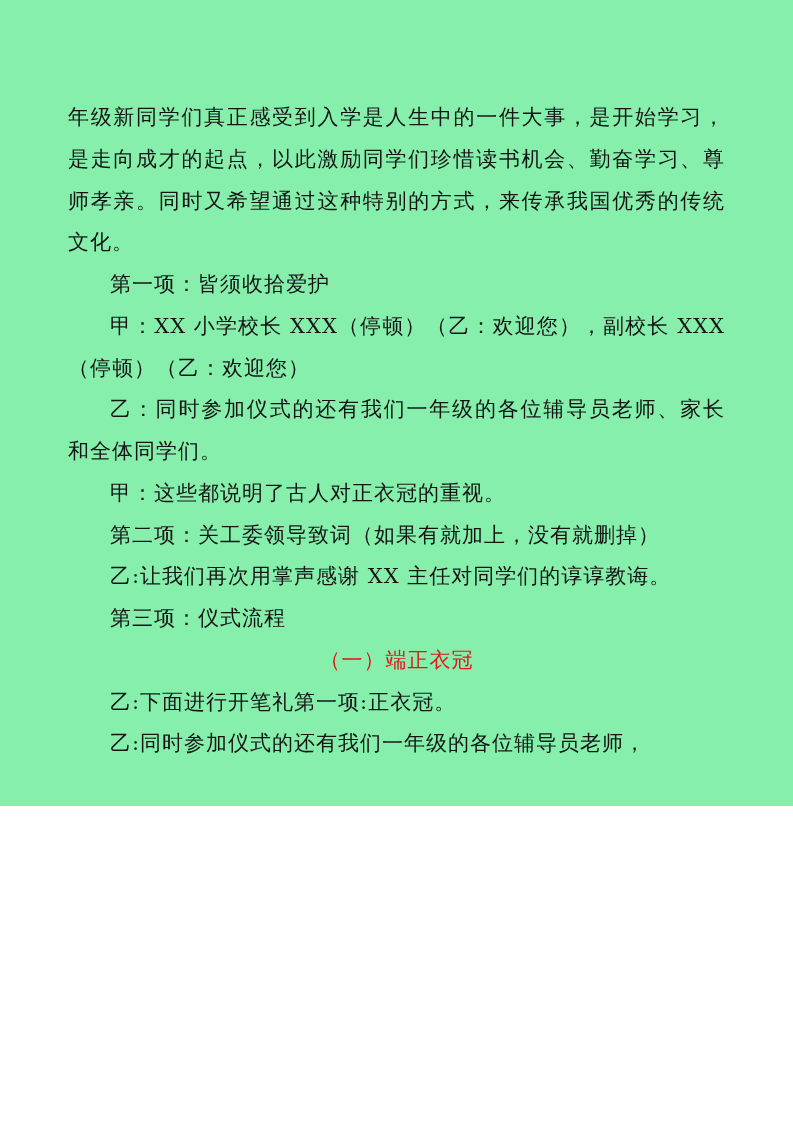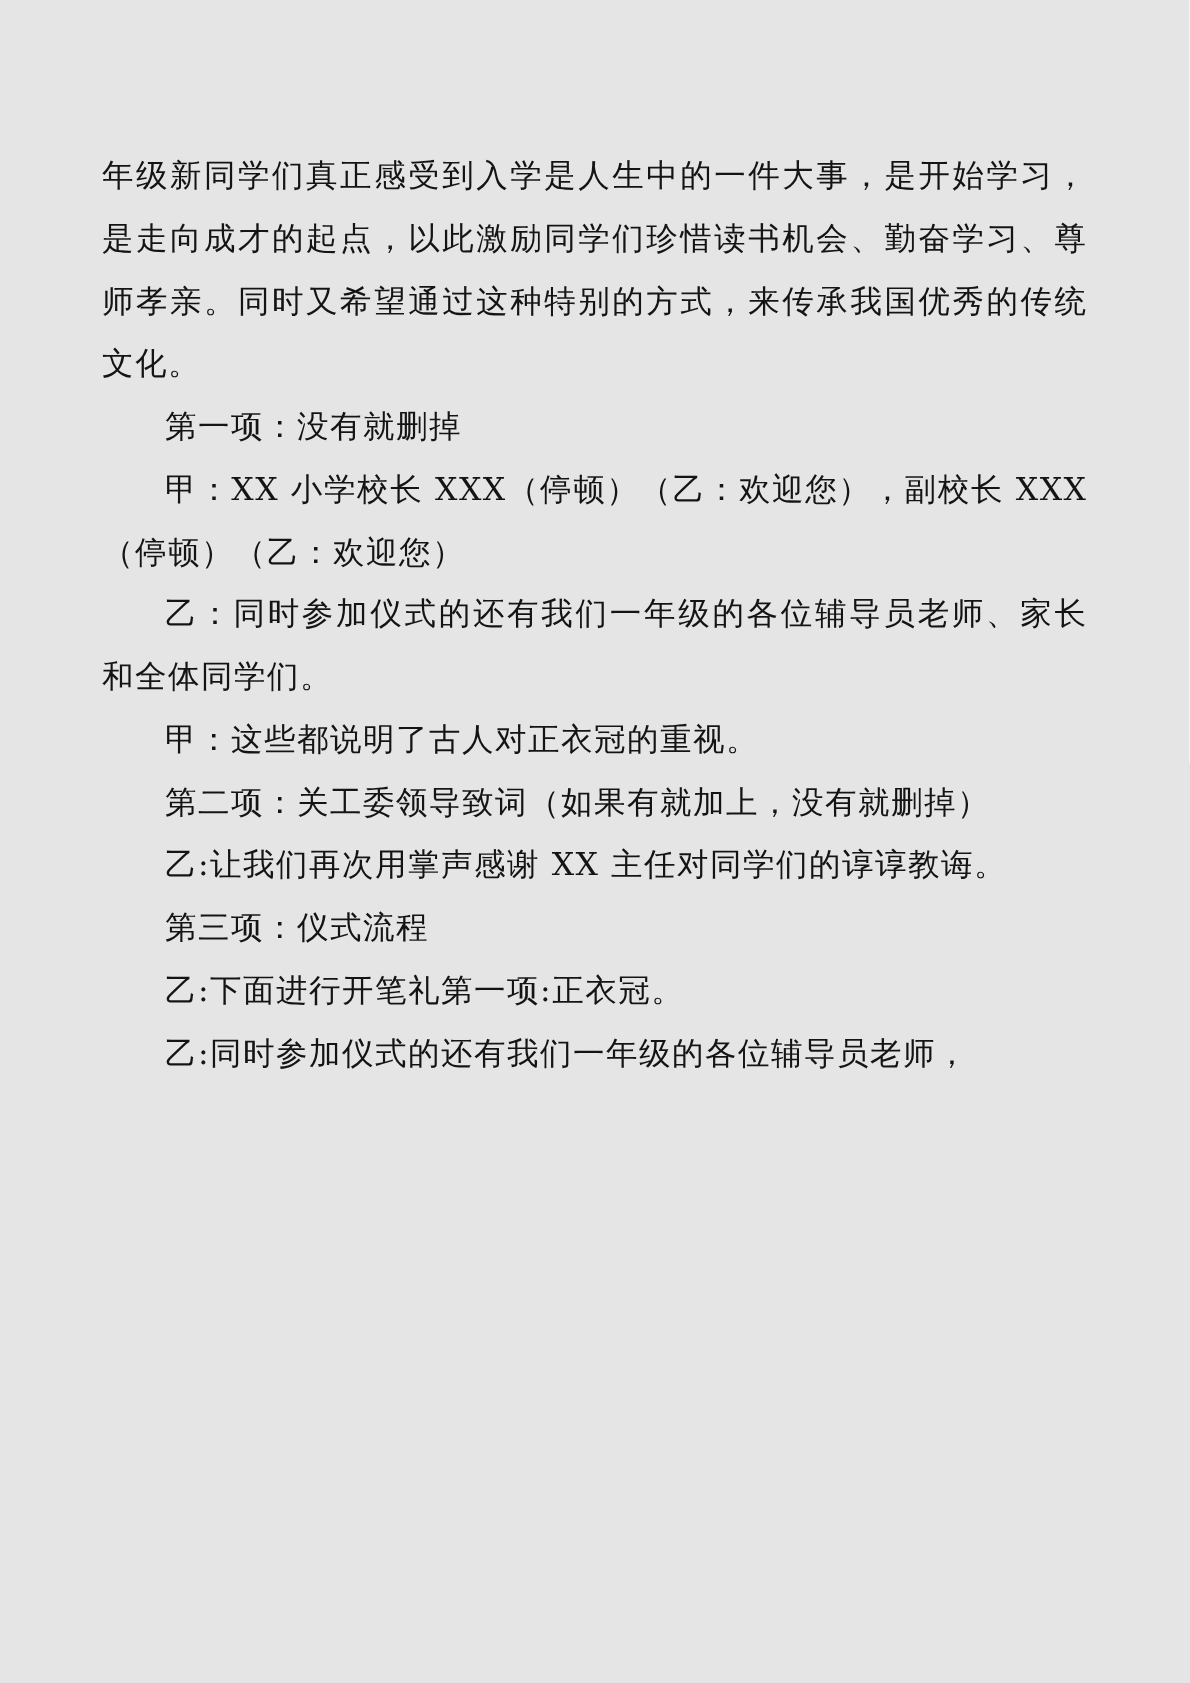--- a/index.html
+++ b/index.html
@@ -1,22 +1,22 @@
 <!DOCTYPE html>
 <html lang="zh"><head>
 <meta charset="utf-8">
 <style>
   * { margin: 0; padding: 0; box-sizing: border-box; }
   html, body { background: #ffffff; }
   .page {
     position: relative;
     width: 793px;
-    height: 1122px;
+    height: 806px;
     margin: 0 auto;
-    background: #e5e5e5;
+    background: #86efac;
     overflow: hidden;
     font-family: "DejaVu Serif", serif;
     color: #141414;
   }
   .content {
     padding: 97px 68px 0 68px;
     font-size: 21px;
     line-height: 41.75px;
     letter-spacing: 1px;
     text-align: justify;
@@ -29,23 +29,24 @@
     text-align: center;
     text-indent: 0;
   }
 </style>
 </head>
 <body>
 
 <div class="page">
   <div class="content">
     <p>年级新同学们真正感受到入学是人生中的一件大事，是开始学习，是走向成才的起点，以此激励同学们珍惜读书机会、勤奋学习、尊师孝亲。同时又希望通过这种特别的方式，来传承我国优秀的传统文化。</p>
-    <p class="indent">第一项：没有就删掉</p>
+    <p class="indent">第一项：皆须收拾爱护</p>
     <p class="indent">甲：XX 小学校长 XXX（停顿）（乙：欢迎您），副校长 XXX（停顿）（乙：欢迎您）</p>
     <p class="indent">乙：同时参加仪式的还有我们一年级的各位辅导员老师、家长和全体同学们。</p>
     <p class="indent">甲：这些都说明了古人对正衣冠的重视。</p>
     <p class="indent">第二项：关工委领导致词（如果有就加上，没有就删掉）</p>
     <p class="indent">乙:让我们再次用掌声感谢 XX 主任对同学们的谆谆教诲。</p>
     <p class="indent">第三项：仪式流程</p>
+    <p class="heading-red">（一）端正衣冠</p>
     <p class="indent">乙:下面进行开笔礼第一项:正衣冠。</p>
     <p class="indent">乙:同时参加仪式的还有我们一年级的各位辅导员老师，</p>
   </div>
 </div>
 
 </body></html>

